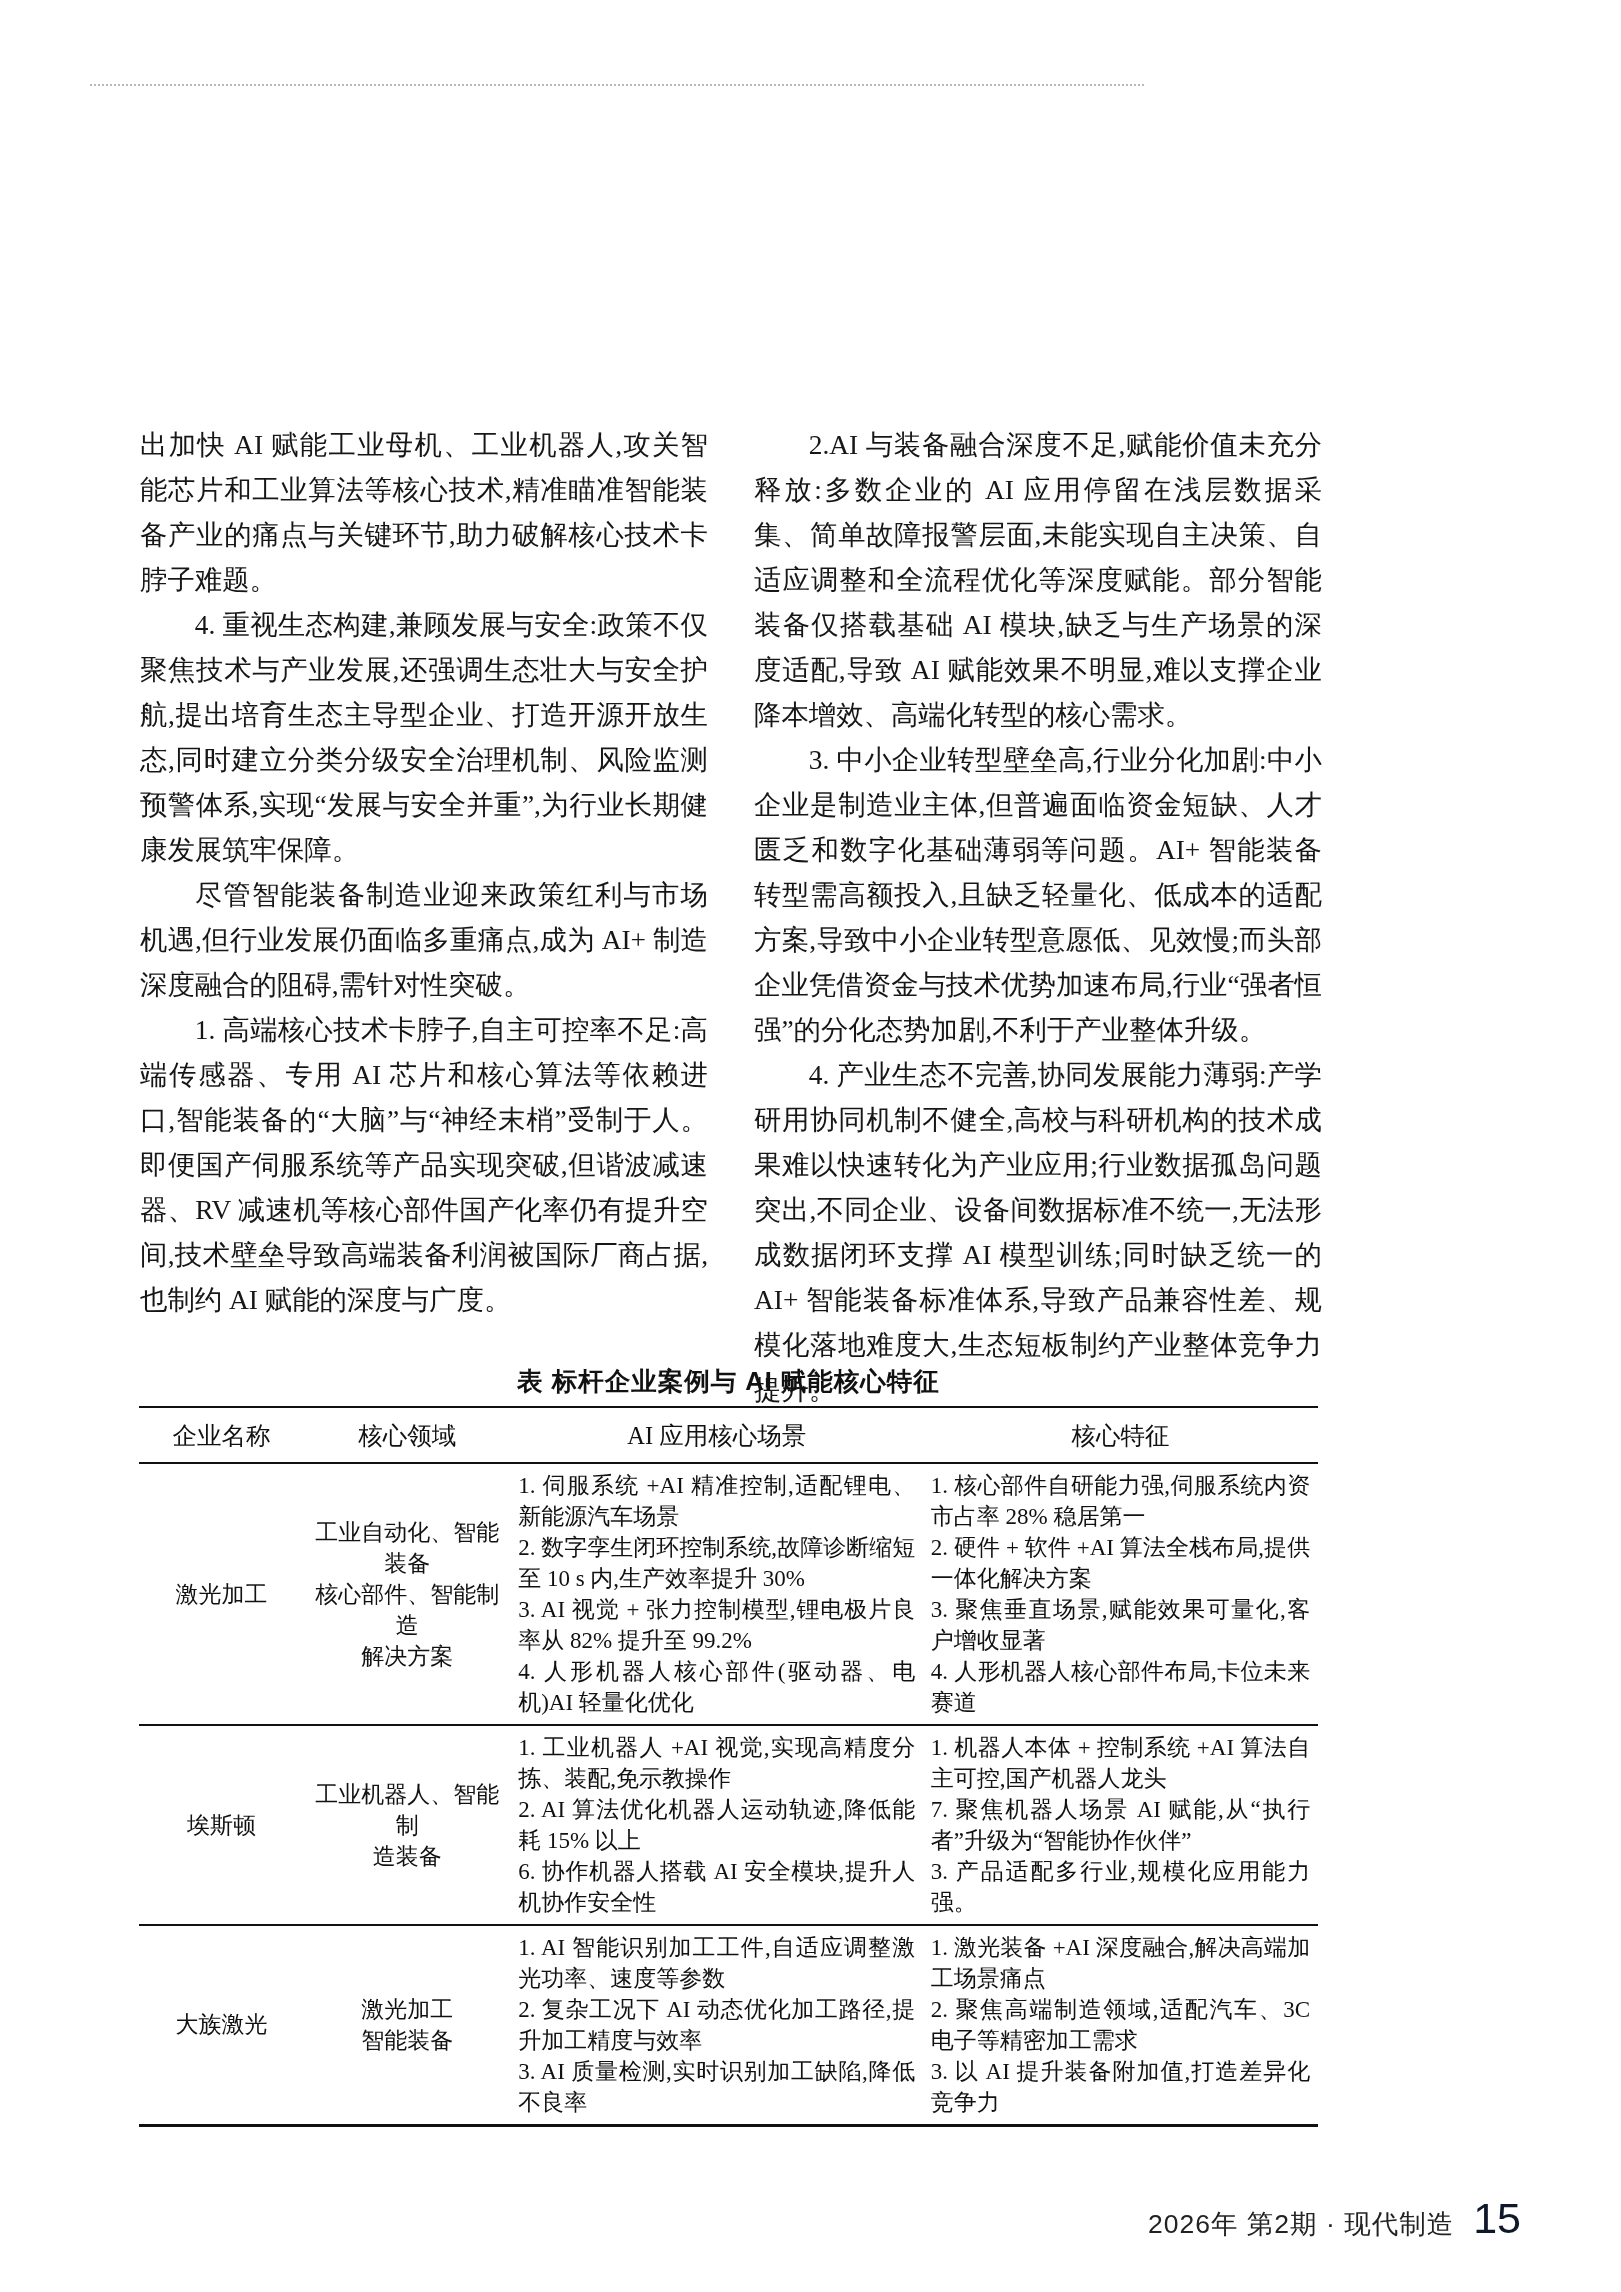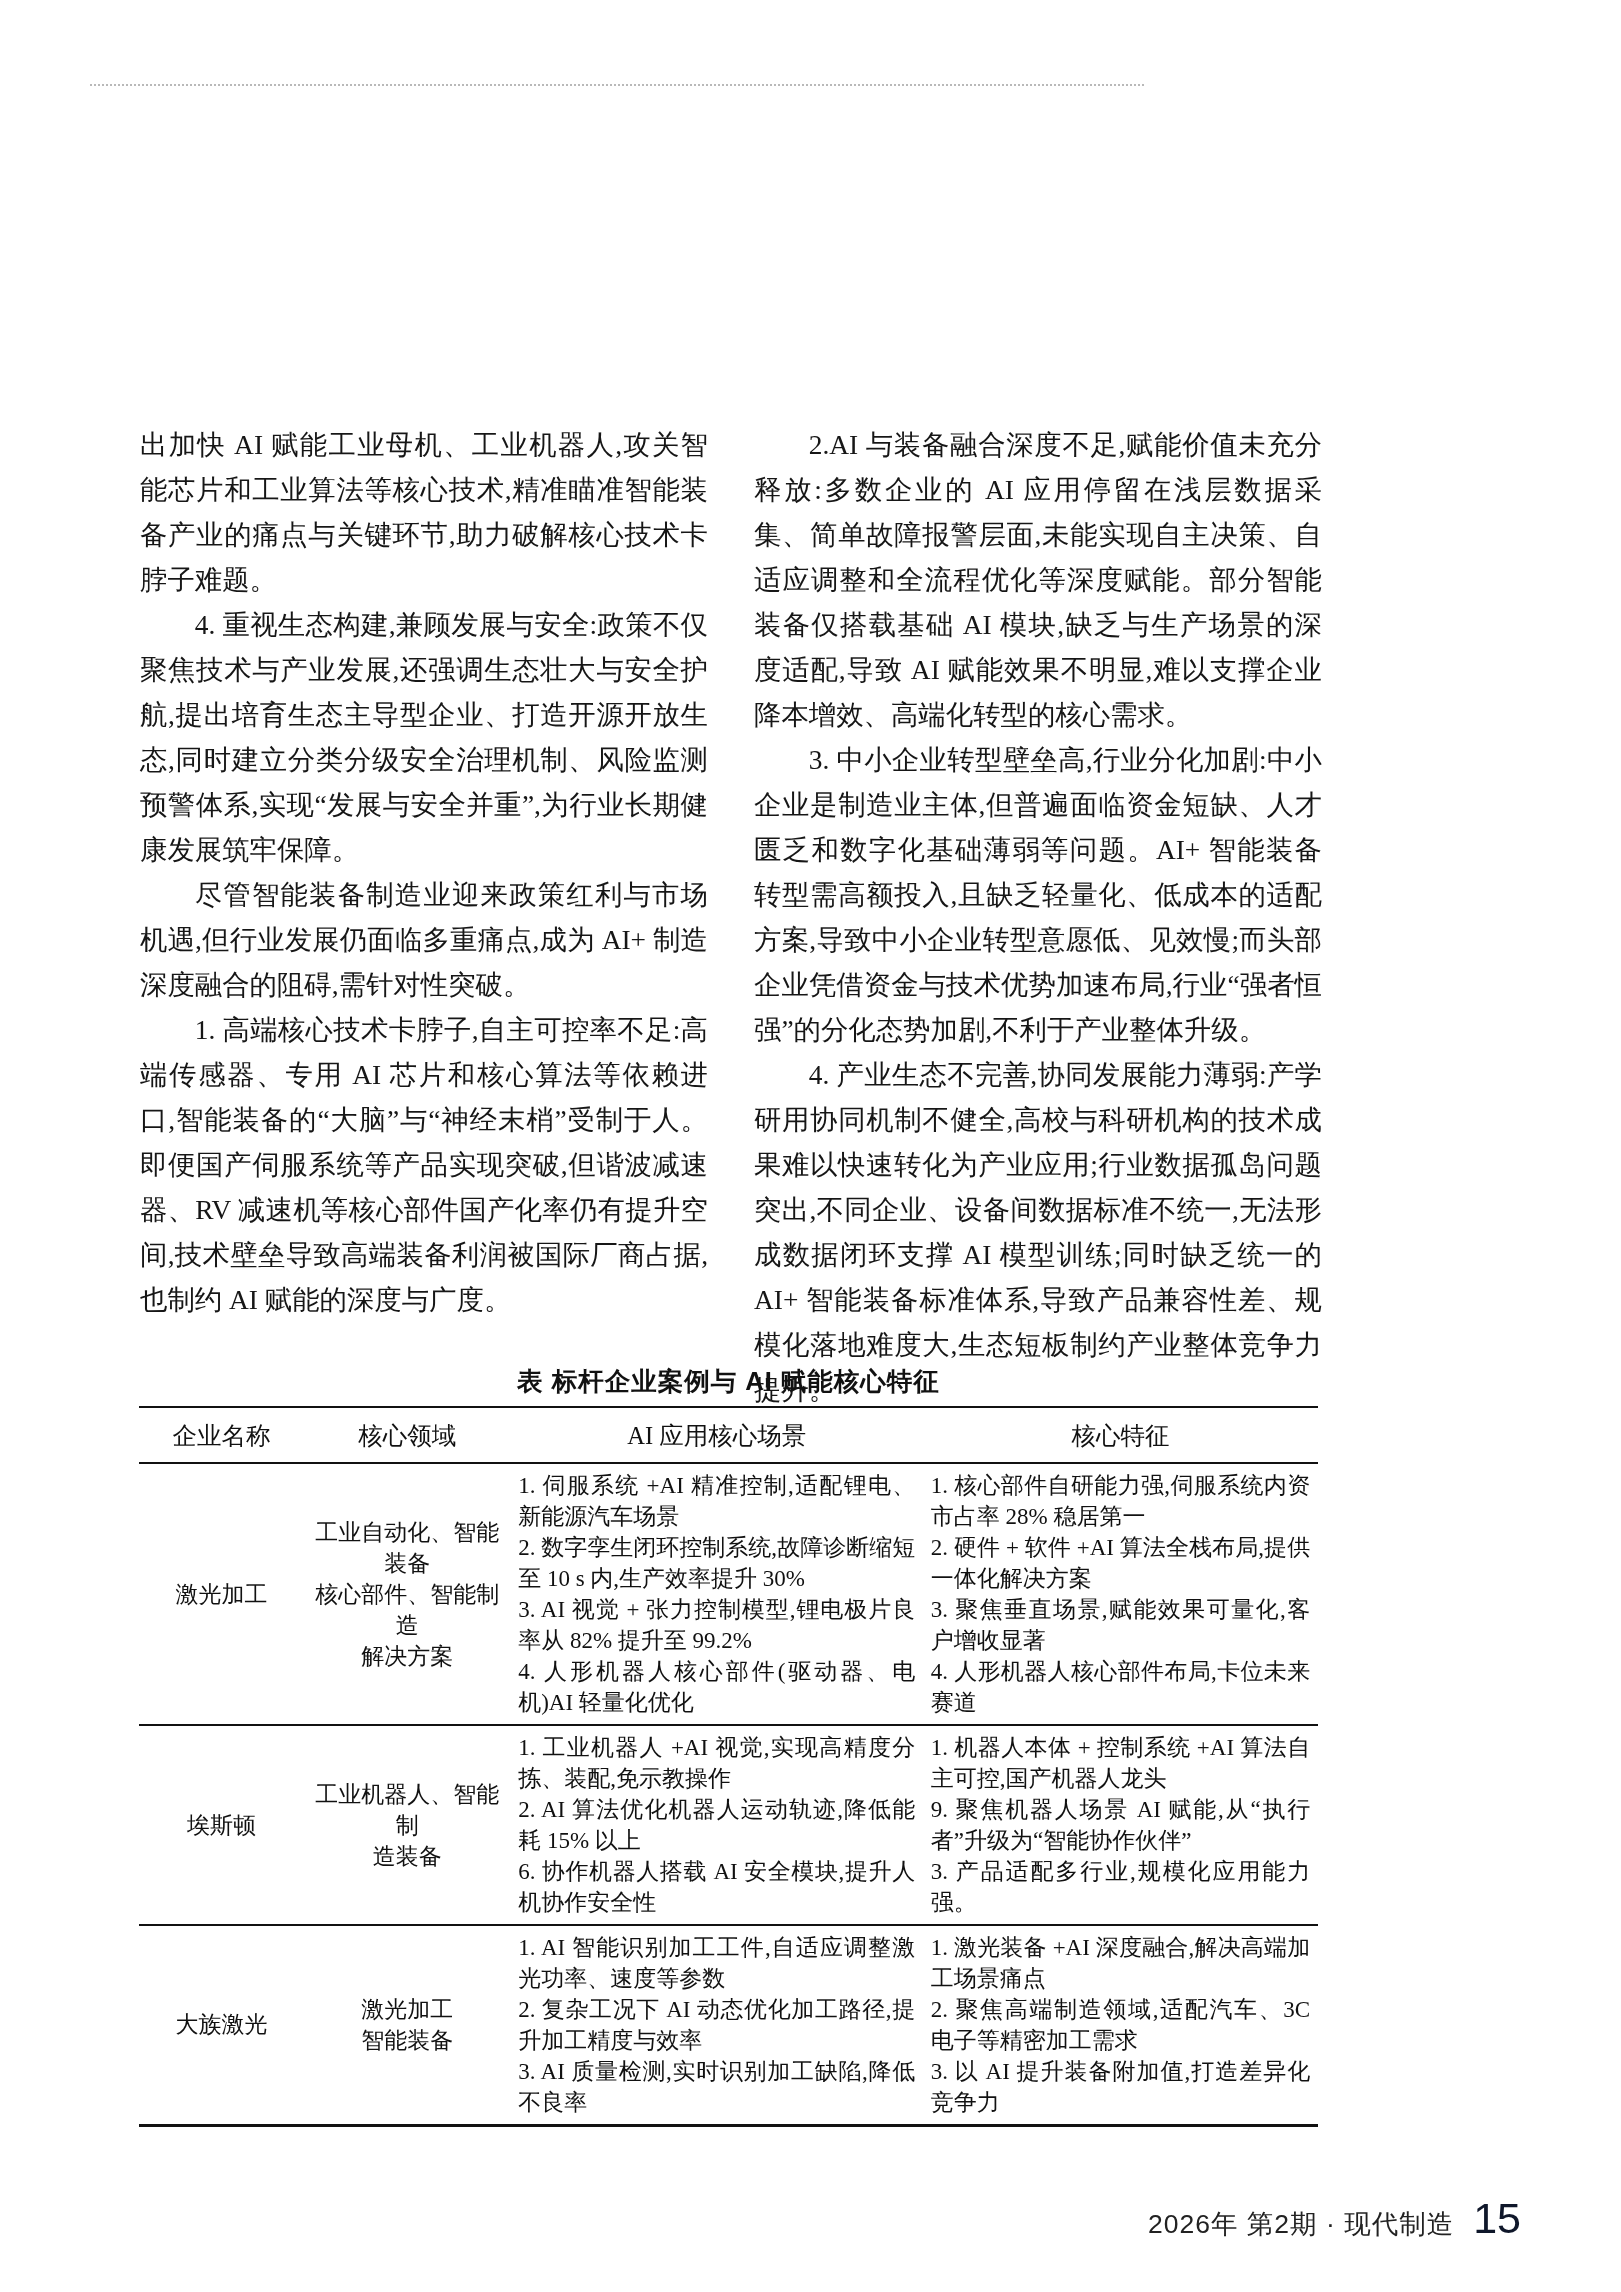--- a/index.html
+++ b/index.html
@@ -147,21 +147,21 @@
             <td class="c-company">埃斯顿</td>
             <td class="c-domain">工业机器人、智能制
 造装备</td>
             <td class="c-scenes">
               <div>1. 工业机器人 +AI 视觉,实现高精度分拣、装配,免示教操作</div>
               <div>2. AI 算法优化机器人运动轨迹,降低能耗 15% 以上</div>
               <div>6. 协作机器人搭载 AI 安全模块,提升人机协作安全性</div>
             </td>
             <td class="c-features">
               <div>1. 机器人本体 + 控制系统 +AI 算法自主可控,国产机器人龙头</div>
-              <div>9. 聚焦机器人场景 AI 赋能,从“执行者”升级为“智能协作伙伴”</div>
+              <div>7. 聚焦机器人场景 AI 赋能,从“执行者”升级为“智能协作伙伴”</div>
               <div>3. 产品适配多行业,规模化应用能力强。</div>
             </td>
           </tr>
           <tr>
             <td class="c-company">大族激光</td>
             <td class="c-domain">激光加工
 智能装备</td>
             <td class="c-scenes">
               <div>1. AI 智能识别加工工件,自适应调整激光功率、速度等参数</div>
               <div>2. 复杂工况下 AI 动态优化加工路径,提升加工精度与效率</div>

